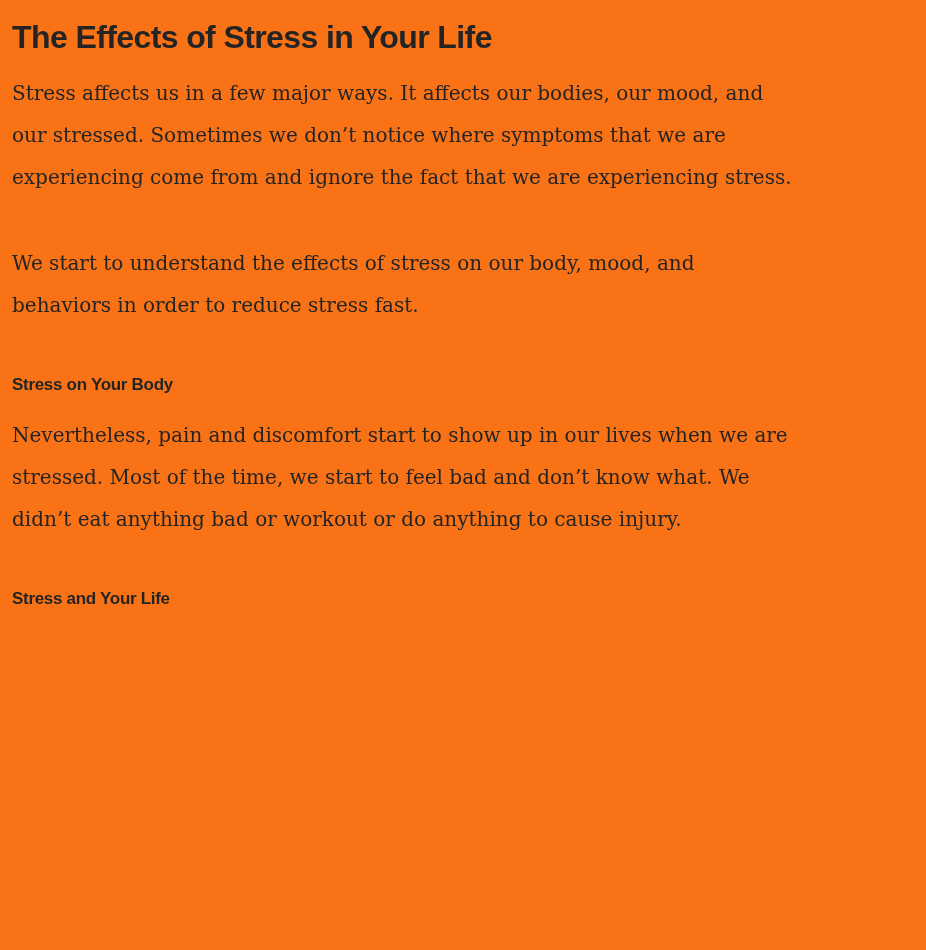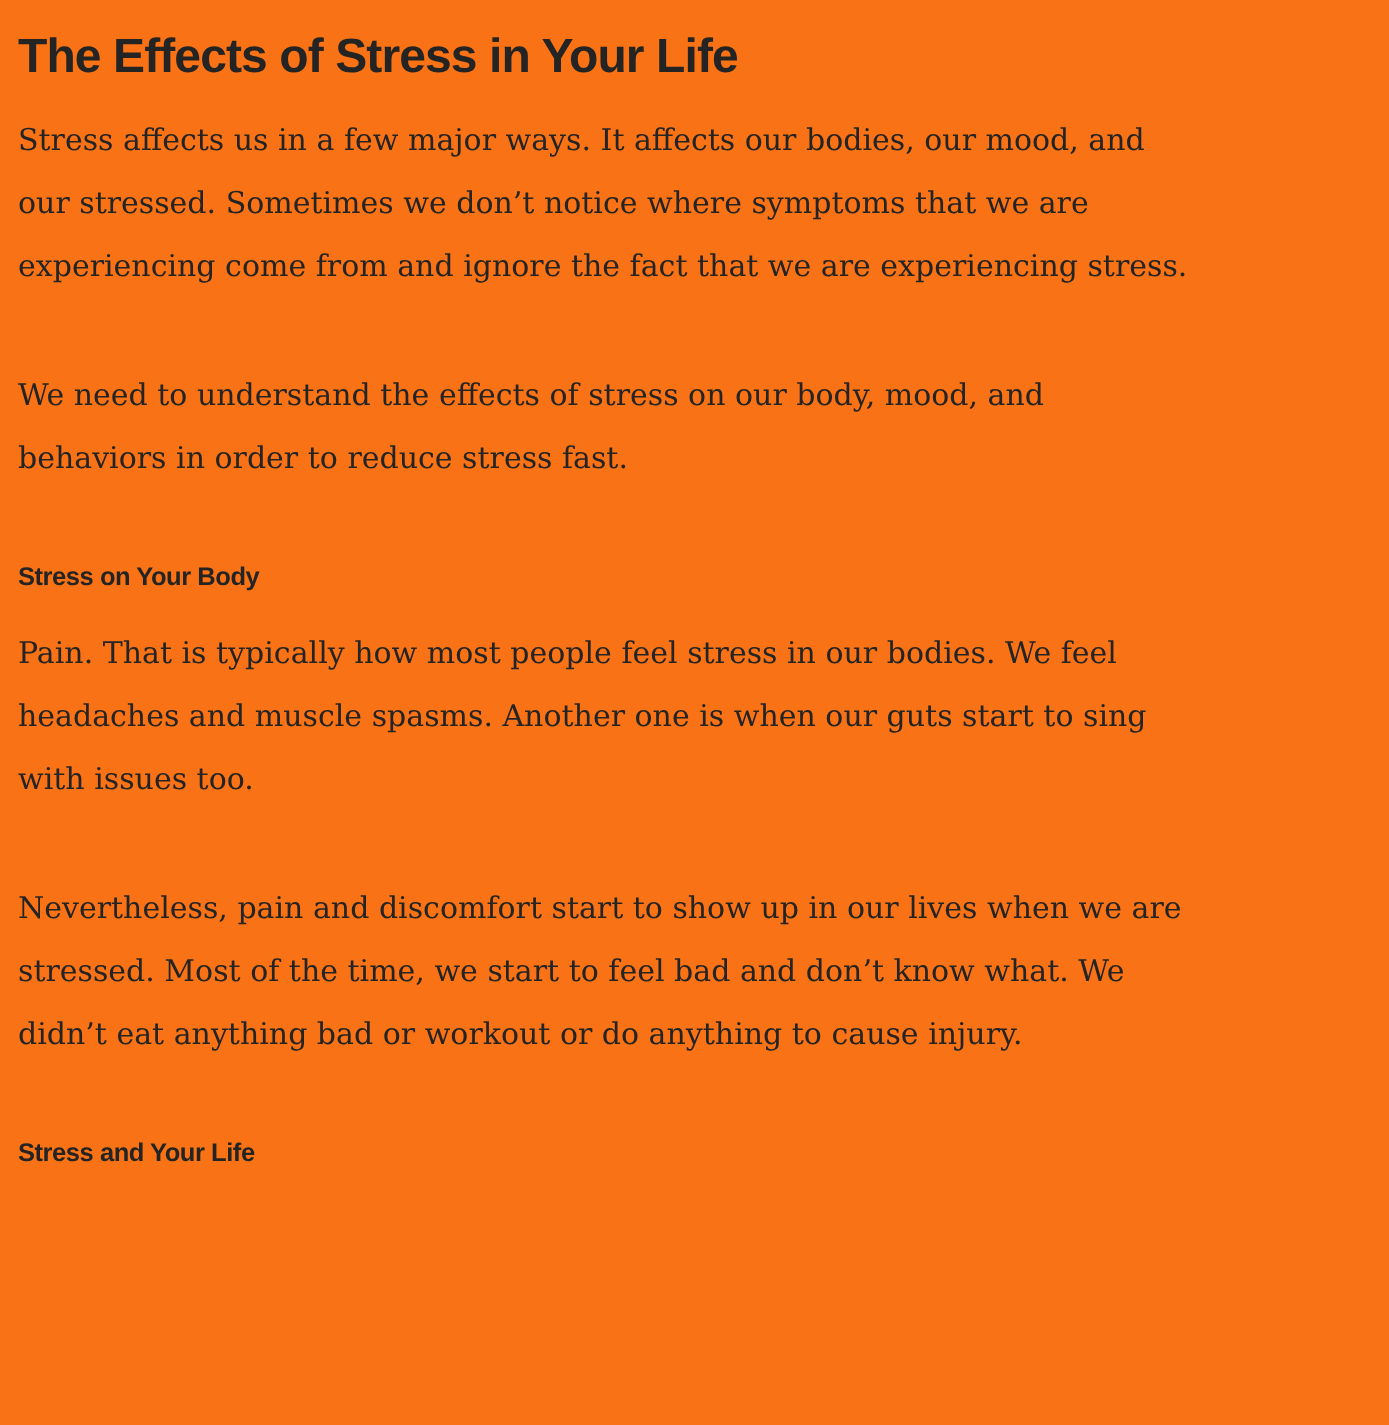--- a/index.html
+++ b/index.html
@@ -53,28 +53,25 @@
 <body>
 
 <article class="article">
 
   <h1 class="article-title">The Effects of Stress in Your Life</h1>
 
   <p class="body-paragraph">Stress affects us in a few major ways. It affects our bodies, our mood, and
 our stressed. Sometimes we don’t notice where symptoms that we are
 experiencing come from and ignore the fact that we are experiencing stress.</p>
 
-  <p class="body-paragraph">We need to understand the effects of stress on our body, mood, and
+  <p class="body-paragraph">We start to understand the effects of stress on our body, mood, and
 behaviors in order to reduce stress fast.</p>
 
   <h2 class="section-heading">Stress on Your Body</h2>
 
-  <p class="body-paragraph">Pain. That is typically how most people feel stress in our bodies. We feel
-headaches and muscle spasms. Another one is when our guts start to sing
-with issues too.</p>
 
   <p class="body-paragraph">Nevertheless, pain and discomfort start to show up in our lives when we are
 stressed. Most of the time, we start to feel bad and don’t know what. We
 didn’t eat anything bad or workout or do anything to cause injury.</p>
 
   <h2 class="section-heading">Stress and Your Life</h2>
 
 
 </article>
 

